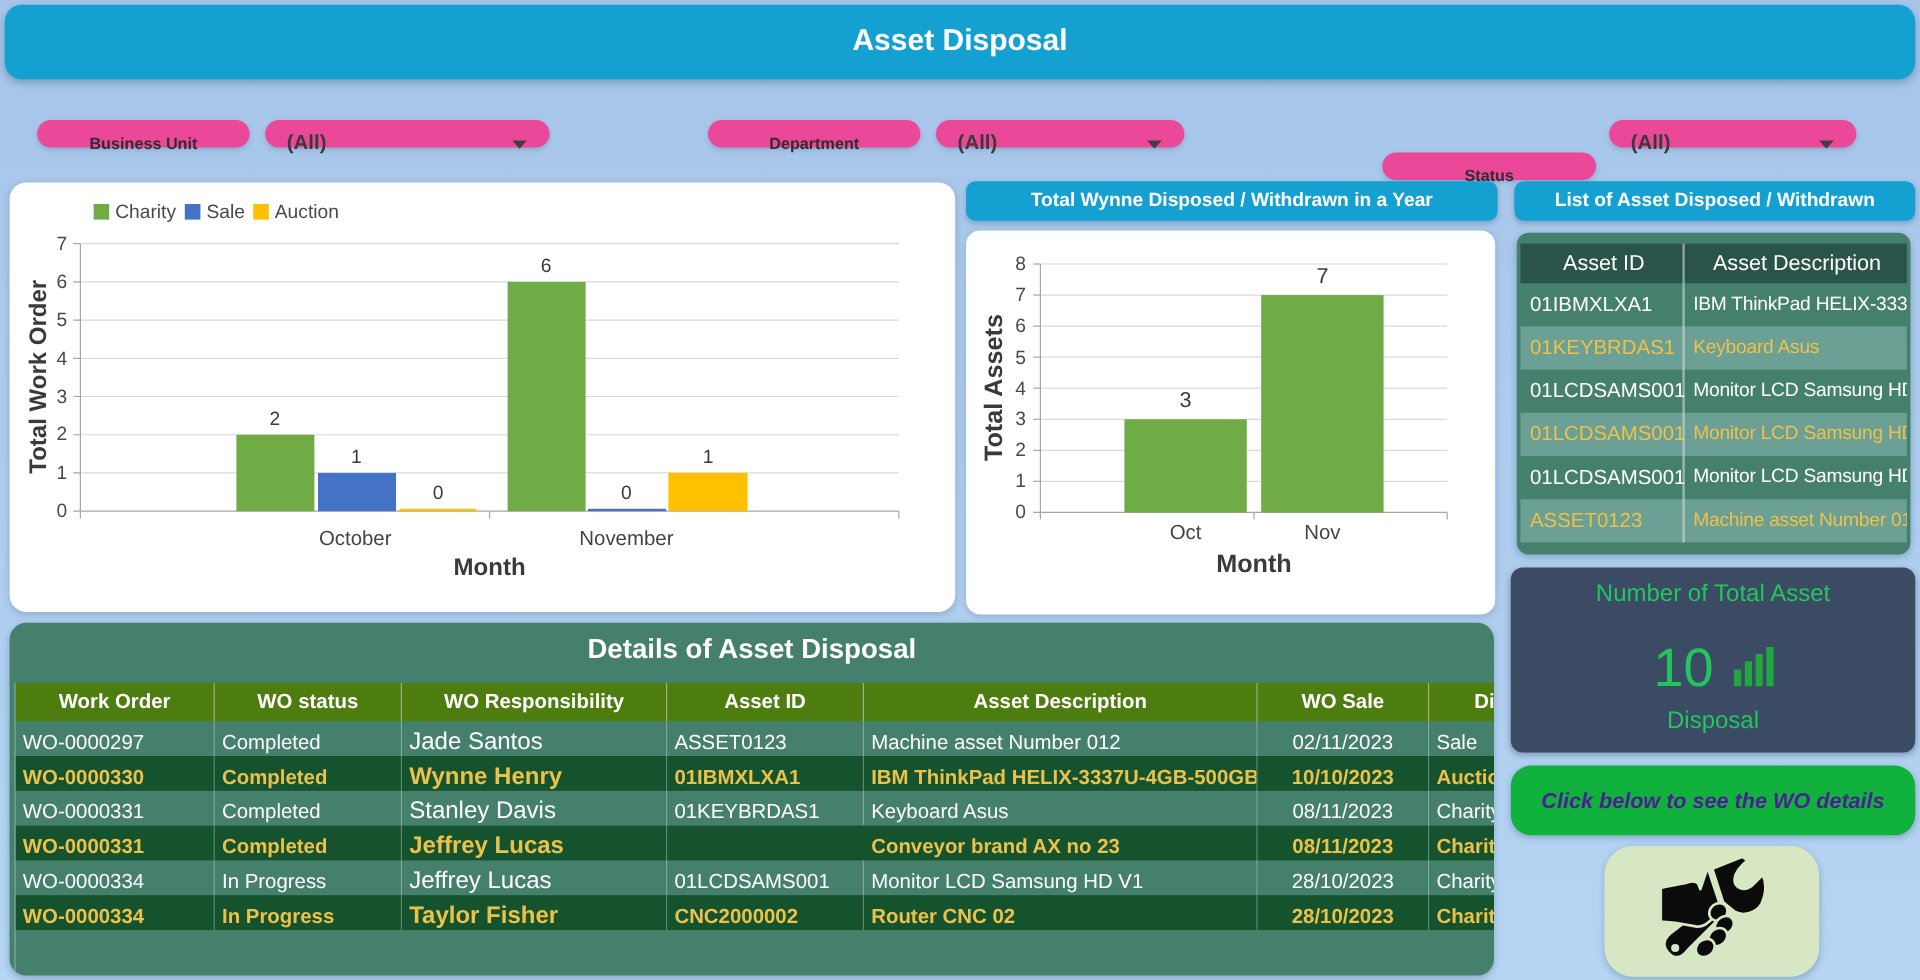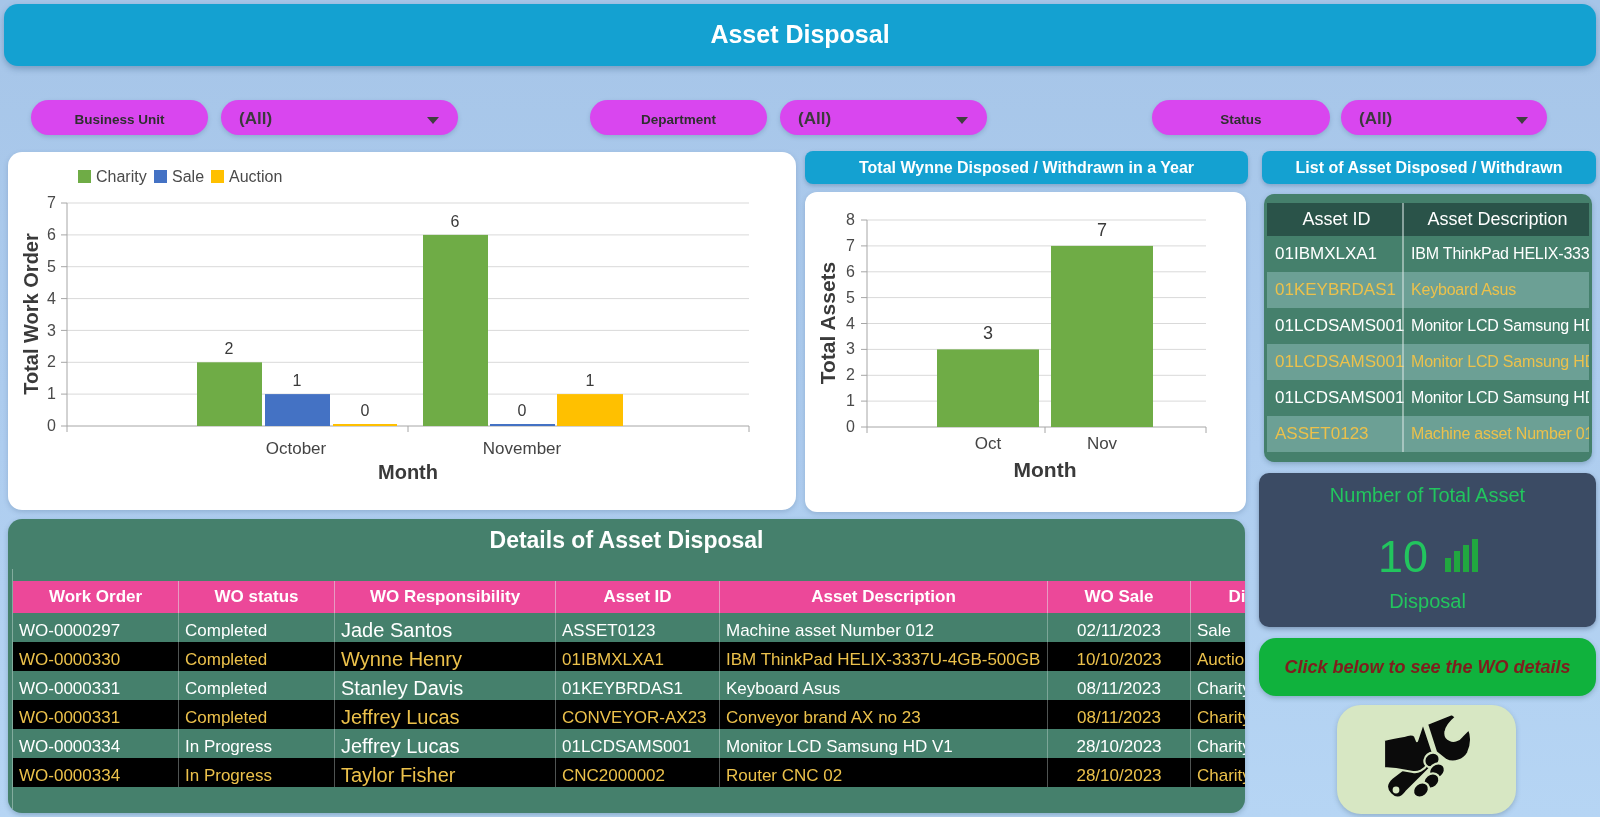--- a/index.html
+++ b/index.html
@@ -11,21 +11,21 @@
   }
   .abs { position:absolute; }
   .banner {
     left:4px; top:4px; width:1592px; height:62px;
     background:#14A1D1; border-radius:14px;
     color:#fff; font-weight:bold; font-size:25px;
     text-align:center; line-height:60px;
     box-shadow:0 3px 6px rgba(40,80,120,0.35);
   }
   .pill {
-    top:100px; height:35px; background:#d946ef; border-radius:20px;
+    top:100px; height:23px; background:#ec4899; border-radius:20px;
     box-shadow:0 2px 4px rgba(60,90,130,0.25);
   }
   .pill-label {
     font-weight:bold; font-size:13.5px; color:#2f2f2f;
     text-align:center; line-height:39px;
   }
   .pill-all {
     font-size:17px; font-weight:bold; color:#3a3a3a;
     line-height:38px; padding-left:18px;
   }
@@ -51,34 +51,34 @@
   .lr { height:36px; font-size:17px; line-height:36px; color:#fff; }
   .lr.alt { background:#6CA095; color:#ECC14B; }
   .lc1 { position:absolute; left:8px; top:0; }
   .lc2 { position:absolute; left:144px; top:0; font-size:16px; letter-spacing:-0.2px; }
   .ldivider { position:absolute; left:138px; top:9px; width:2px; height:249px; background:rgba(215,228,225,0.55); }
 
   
   .numcard { left:1259px; top:473px; width:337px; height:154px; background:#3B4B64; border-radius:10px; color:#22c55e; box-shadow:0 2px 5px rgba(40,60,90,0.4); }
   .greenbtn {
     left:1259px; top:638px; width:337px; height:58px; background:#10B23D; border-radius:17px;
-    color:#7f1d1d; font-weight:bold; font-style:italic; font-size:18px;
+    color:#4c1d95; font-weight:bold; font-style:italic; font-size:18px;
     text-align:center; line-height:58px; box-shadow:0 2px 5px rgba(40,80,90,0.3);
   }
   .iconcard { left:1337px; top:705px; width:179px; height:109px; background:#D7E7C3; border-radius:24px; box-shadow:0 2px 5px rgba(60,90,110,0.3); }
 
   
   .btitle { text-align:center; color:#fff; font-weight:bold; font-size:23px; padding-top:8px; }
   .btable { position:absolute; left:4px; top:50px; width:1338px; }
   .brow { position:relative; height:29px; width:1338px; }
-  .bhead { height:32px; background:#ec4899; color:#fff; font-weight:bold; font-size:17px;margin-top:12px; }
+  .bhead { height:32px; background:#4d7c0f; color:#fff; font-weight:bold; font-size:17px; }
   .bhead .bc { line-height:32px; text-align:center; border-right:1px solid rgba(226,238,235,0.5); }
   .bc { position:absolute; top:0; height:100%; overflow:hidden; white-space:nowrap; }
   .bd { font-size:17px; line-height:35px; color:#fff; padding-left:6px; border-right:1px solid rgba(226,238,235,0.35); }
-  .brow.alt { background:#000000; }
+  .brow.alt { background:#14532d;font-weight:bold; }
   .brow.alt .bd { color:#ECC14B; }
   .c0 { left:0; width:166px; }
   .c1 { left:166px; width:156px; }
   .c2 { left:322px; width:221px; }
   .c3 { left:543px; width:164px; }
   .c4 { left:707px; width:328px; }
   .c5 { left:1035px; width:143px; }
   .c6 { left:1178px; width:190px; }
   .bd.c5 { text-align:center; padding-left:0; }
   .bd.c2 { font-size:20px; }
@@ -86,21 +86,21 @@
 </style>
 </head>
 <body>
 
 <div class="abs banner">Asset Disposal</div>
 
 <div class="abs pill pill-label" style="left:31px; width:177px;">Business Unit</div>
 <div class="abs pill pill-all" style="left:221px; width:237px;">(All)<span class="tri"></span></div>
 <div class="abs pill pill-label" style="left:590px; width:177px;">Department</div>
 <div class="abs pill pill-all" style="left:780px; width:207px;">(All)<span class="tri"></span></div>
-<div class="abs pill pill-label" style="left:1152px; width:178px;">Status</div>
+<div class="abs pill pill-label" style="left:1152px; width:178px;margin-top:27px;">Status</div>
 <div class="abs pill pill-all" style="left:1341px; width:206px;">(All)<span class="tri"></span></div>
 
 <div class="abs card" style="left:8px; top:152px; width:788px; height:358px;">
 <svg width="788" height="358" viewBox="0 0 788 358">
 
   <rect x="70" y="18" width="13" height="13" fill="#6FAC46"></rect>
   <text x="88" y="30" font-size="16" fill="#4a4a4a">Charity</text>
   <rect x="146" y="18" width="13" height="13" fill="#4472C4"></rect>
   <text x="164" y="30" font-size="16" fill="#4a4a4a">Sale</text>
   <rect x="203" y="18" width="13" height="13" fill="#FFC000"></rect>
@@ -327,21 +327,20 @@
       <span class="bc bd c2">Stanley Davis</span>
         <span class="bc bd c3">01KEYBRDAS1</span>
       <span class="bc bd c4">Keyboard Asus</span>
         <span class="bc bd c5">08/11/2023</span>
       <span class="bc bd c6">Charity</span>
     </div>
     <div class="brow alt">
       <span class="bc bd c0">WO-0000331</span>
         <span class="bc bd c1">Completed</span>
       <span class="bc bd c2">Jeffrey Lucas</span>
-        <span class="bc bd c3">CONVEYOR-AX23</span>
       <span class="bc bd c4">Conveyor brand AX no 23</span>
         <span class="bc bd c5">08/11/2023</span>
       <span class="bc bd c6">Charity</span>
     </div>
     <div class="brow">
       <span class="bc bd c0">WO-0000334</span>
         <span class="bc bd c1">In Progress</span>
       <span class="bc bd c2">Jeffrey Lucas</span>
         <span class="bc bd c3">01LCDSAMS001</span>
       <span class="bc bd c4">Monitor LCD Samsung HD V1</span>

